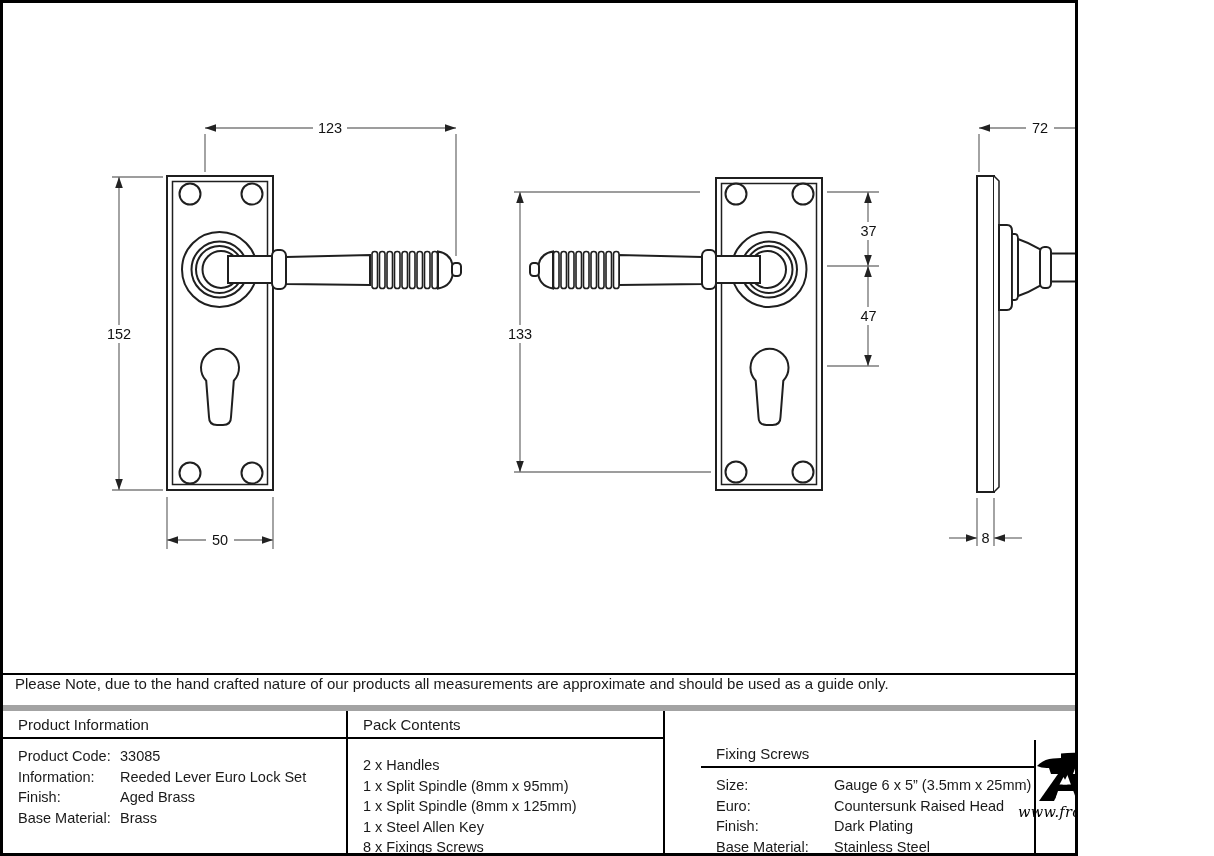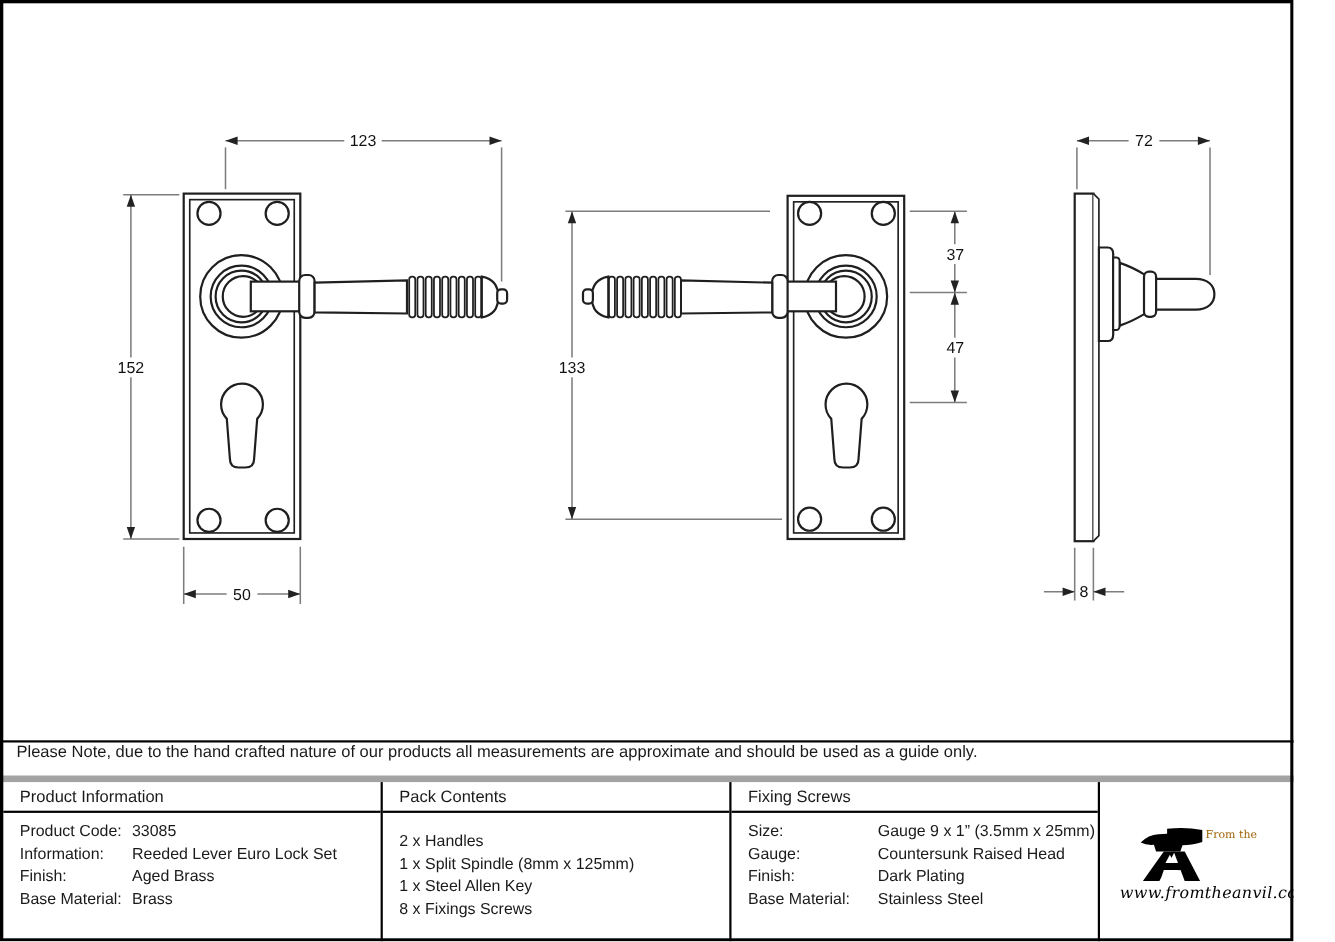--- a/index.html
+++ b/index.html
@@ -1,16 +1,16 @@
 <!DOCTYPE html>
 <html><head>
 <meta charset="utf-8">
 <style>
   html,body{margin:0;padding:0;background:#ffffff;}
-  .page{position:relative;width:1176px;height:856px;background:#ffffff;overflow:hidden;
+  .page{position:relative;width:1078px;height:856px;background:#ffffff;overflow:hidden;
         font-family:"Liberation Sans",sans-serif;color:#1a1a1a;}
   .page-border{position:absolute;inset:0;border:3px solid #000;pointer-events:none;z-index:30;}
   .drawing-area{position:absolute;left:0;top:0;width:1214px;height:673px;}
   .note-bar{position:absolute;left:0;top:673px;width:1214px;height:32px;border-top:2px solid #000;
             box-sizing:border-box;display:flex;}
   .note-bar span{padding-left:15px;font-size:15px;}
   .info-table{position:absolute;left:0;top:705px;width:1214px;height:151px;border-top:6px solid #a3a3a3;box-sizing:border-box;}
   .col{position:absolute;top:0;bottom:0;box-sizing:border-box;}
   .col-divider{border-right:2px solid #000;}
   .col-header{height:28px;line-height:28px;border-bottom:2px solid #000;padding-left:15px;font-size:15px;box-sizing:border-box;}
@@ -236,35 +236,36 @@
           <span class="kv-label">Base Material:</span>
           <span>Brass</span>
         </div>
       </div>
     </div>
 
     <div class="col col-divider" style="left:348px;width:317px;">
       <div class="col-header">Pack Contents</div>
       <div class="col-body" style="padding-top:16px;">
         <div class="list-row">2 x Handles</div>
+        <div class="list-row">1 x Split Spindle (8mm x 95mm)</div>
         <div class="list-row">1 x Split Spindle (8mm x 125mm)</div>
         <div class="list-row">1 x Steel Allen Key</div>
         <div class="list-row">8 x Fixings Screws</div>
       </div>
     </div>
 
-    <div class="col col-divider" style="left:665px;width:335px;">
+    <div class="col col-divider" style="left:701px;width:335px;margin-top:29px;">
       <div class="col-header">Fixing Screws</div>
       <div class="col-body">
         <div class="kv-row">
           <span class="kv-label-wide">Size:</span>
-          <span>Gauge 9 x 1” (3.5mm x 25mm)</span>
-        </div>
-        <div class="kv-row">
-          <span class="kv-label-wide">Gauge:</span>
+          <span>Gauge 6 x 5” (3.5mm x 25mm)</span>
+        </div>
+        <div class="kv-row">
+          <span class="kv-label-wide">Euro:</span>
           <span>Countersunk Raised Head</span>
         </div>
         <div class="kv-row">
           <span class="kv-label-wide">Finish:</span>
           <span>Dark Plating</span>
         </div>
         <div class="kv-row">
           <span class="kv-label-wide">Base Material:</span>
           <span>Stainless Steel</span>
         </div>

